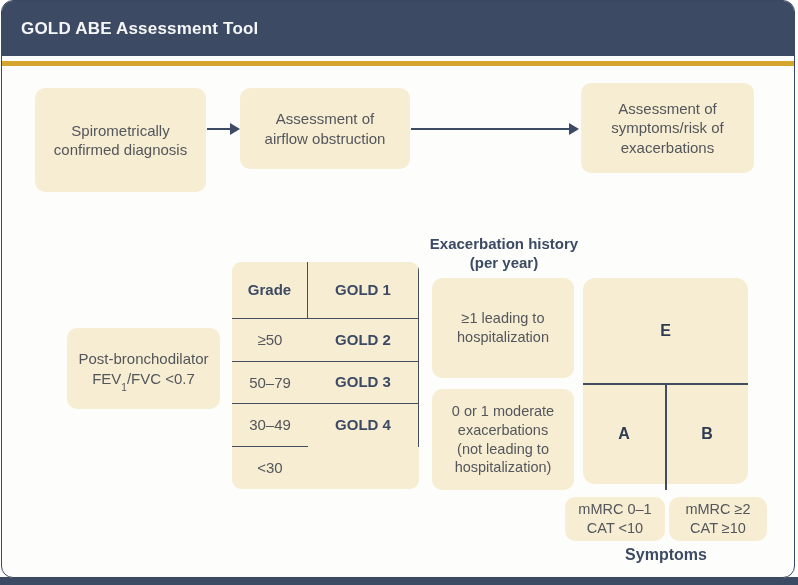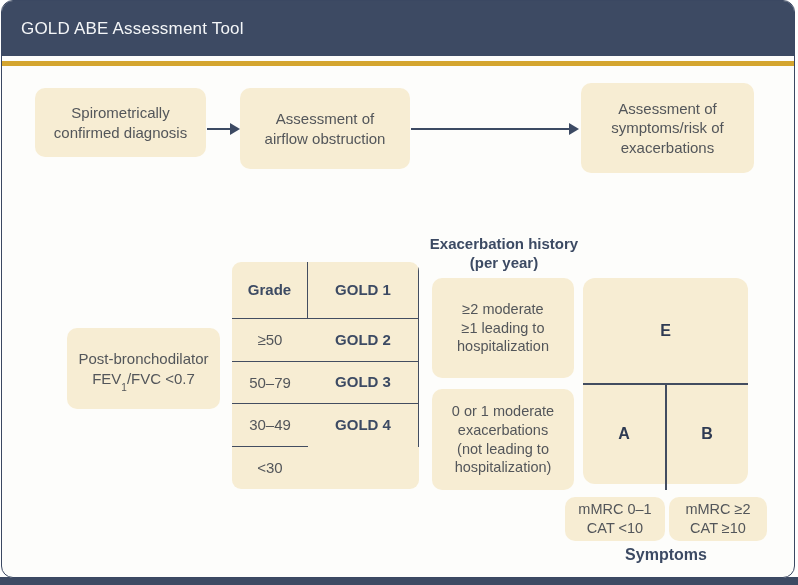--- a/index.html
+++ b/index.html
@@ -16,35 +16,35 @@
   .card{
     position:absolute;left:1px;top:0;width:794px;height:578px;
     box-sizing:border-box;border:1.6px solid #3b4862;border-radius:12px;
     background:#fdfdfb;overflow:hidden;z-index:2;
   }
   .app-header{
     position:absolute;left:0;top:0;right:0;height:55px;
     background:#3d4a63;display:flex;align-items:center;
   }
   .app-title{
-    color:#f4f6f8;font-size:17px;font-weight:normal;padding-left:19px;
+    color:#f4f6f8;font-size:17px;font-weight:bold;padding-left:19px;
     letter-spacing:.2px;
   }
   .gold-bar{
     position:absolute;left:0;right:0;top:60px;height:5px;background:#d4a52f;
   }
   .cream-box{
     position:absolute;background:#f7edd3;border-radius:10px;
     display:flex;align-items:center;justify-content:center;
     text-align:center;color:#53565a;font-size:15px;line-height:1.28;
   }
   .ln{display:block;}
   sub{font-size:10px;line-height:0;position:relative;top:3px;}
   
-  .flow-box-1{left:33px;top:87px;width:171px;height:69px;}
+  .flow-box-1{left:33px;top:87px;width:171px;height:104px;}
   .flow-box-2{left:238px;top:87px;width:170px;height:81px;}
   .flow-box-3{left:579px;top:82px;width:173px;height:90px;}
   .arrow-stem{position:absolute;height:2px;background:#3c4a63;top:127px;}
   .arrow-stem-1{left:205px;width:24px;}
   .arrow-stem-2{left:409px;width:159px;}
   .arrow-head{
     position:absolute;width:0;height:0;top:122px;
     border-top:6px solid transparent;border-bottom:6px solid transparent;
     border-left:10px solid #3c4a63;
   }
@@ -157,21 +157,20 @@
     <div class="cell val">&lt;30</div>
   </div>
 
   <div class="exac-heading">
     <span class="ln">Exacerbation history</span>
     <span class="ln">(per year)</span>
   </div>
 
   <div class="cream-box exac-box-high">
     <div>
-      <span class="ln">≥2 moderate</span>
       <span class="ln">≥1 leading to</span>
       <span class="ln">hospitalization</span>
     </div>
   </div>
 
   <div class="cream-box exac-box-low">
     <div>
       <span class="ln">0 or 1 moderate</span>
       <span class="ln">exacerbations</span>
       <span class="ln">(not leading to</span>

